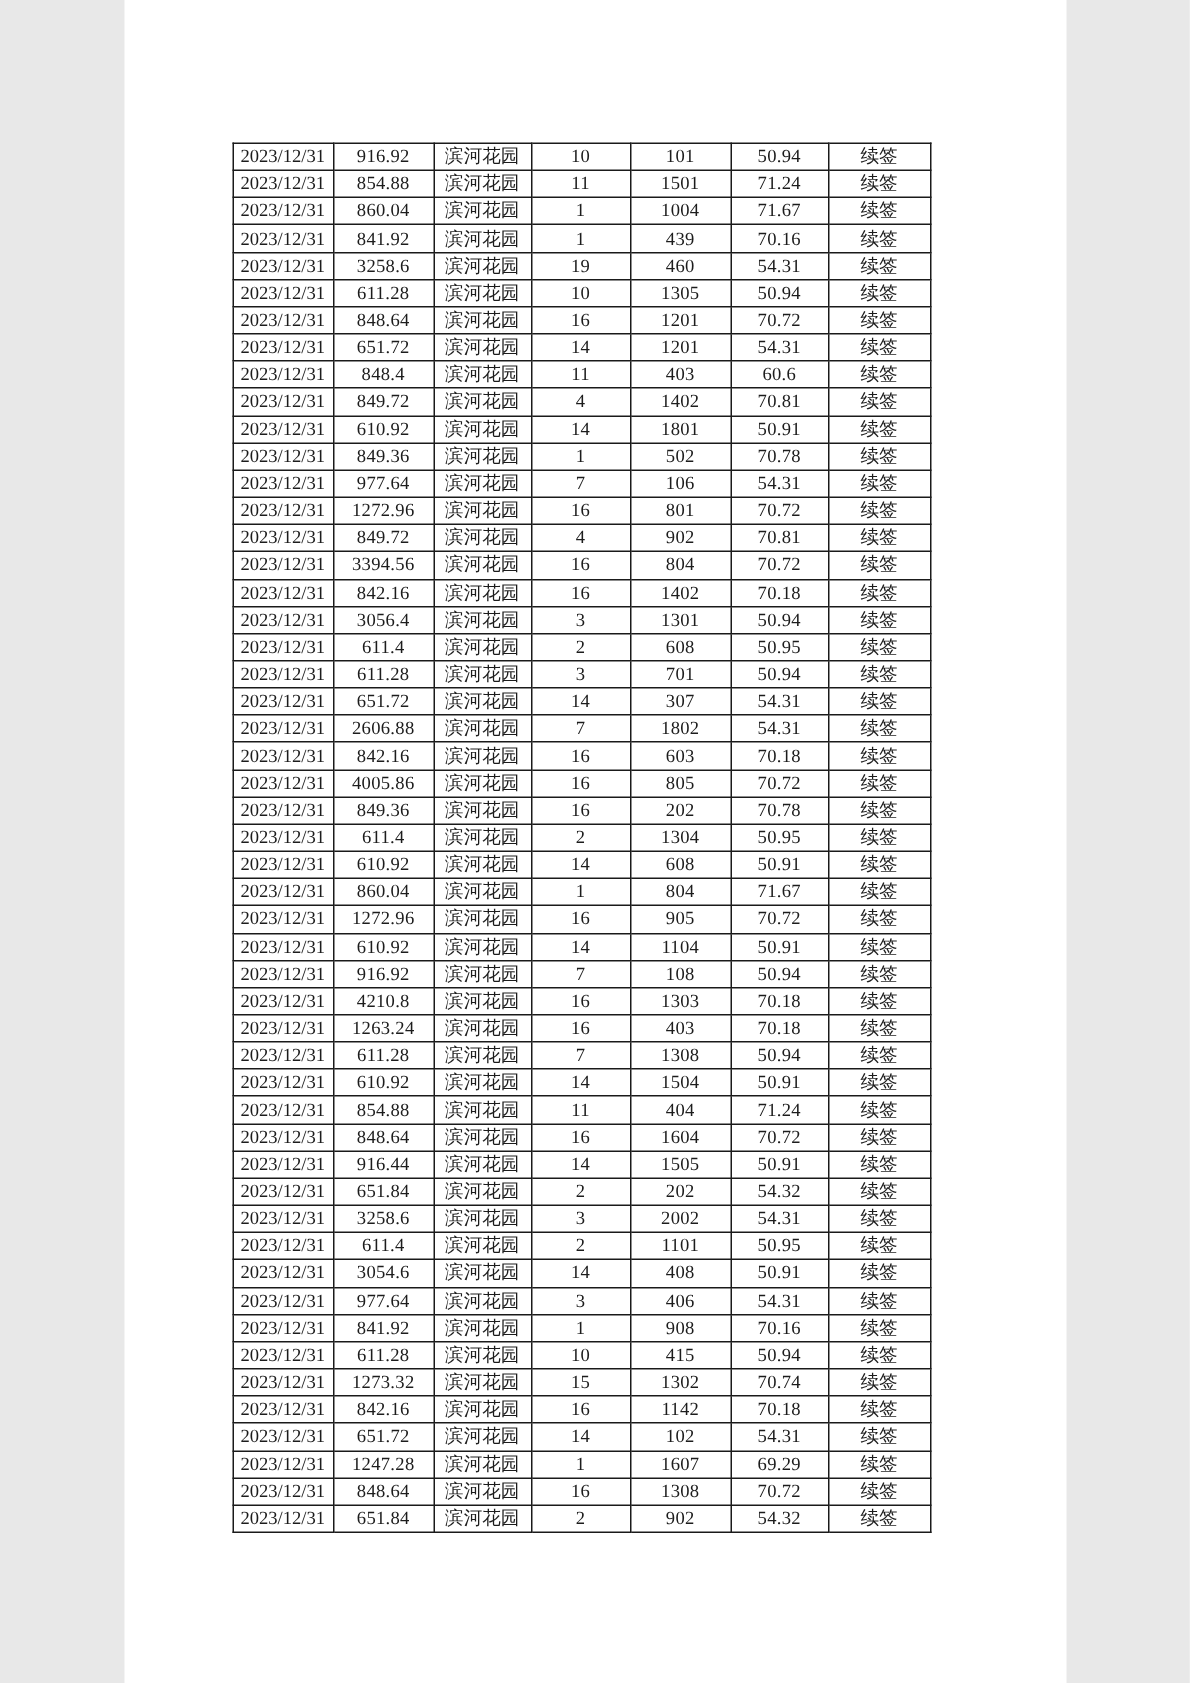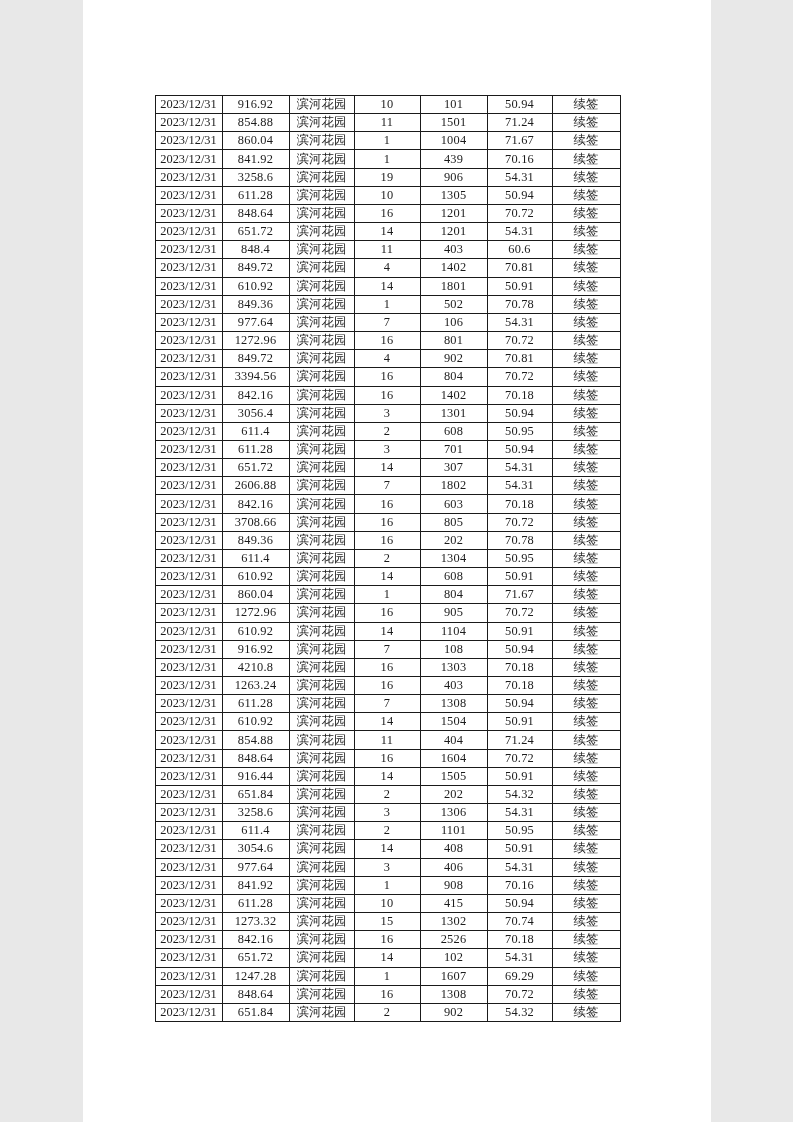--- a/index.html
+++ b/index.html
@@ -92,21 +92,21 @@
           <td class="num">1</td>
           <td class="num">439</td>
           <td class="num">70.16</td>
           <td>续签</td>
         </tr>
         <tr>
           <td>2023/12/31</td>
           <td class="num">3258.6</td>
           <td>滨河花园</td>
           <td class="num">19</td>
-          <td class="num">906</td>
+          <td class="num">460</td>
           <td class="num">54.31</td>
           <td>续签</td>
         </tr>
         <tr>
           <td>2023/12/31</td>
           <td class="num">611.28</td>
           <td>滨河花园</td>
           <td class="num">10</td>
           <td class="num">1305</td>
           <td class="num">50.94</td>
@@ -260,21 +260,21 @@
           <td>2023/12/31</td>
           <td class="num">842.16</td>
           <td>滨河花园</td>
           <td class="num">16</td>
           <td class="num">603</td>
           <td class="num">70.18</td>
           <td>续签</td>
         </tr>
         <tr>
           <td>2023/12/31</td>
-          <td class="num">3708.66</td>
+          <td class="num">4005.86</td>
           <td>滨河花园</td>
           <td class="num">16</td>
           <td class="num">805</td>
           <td class="num">70.72</td>
           <td>续签</td>
         </tr>
         <tr>
           <td>2023/12/31</td>
           <td class="num">849.36</td>
           <td>滨河花园</td>
@@ -407,21 +407,21 @@
           <td class="num">2</td>
           <td class="num">202</td>
           <td class="num">54.32</td>
           <td>续签</td>
         </tr>
         <tr>
           <td>2023/12/31</td>
           <td class="num">3258.6</td>
           <td>滨河花园</td>
           <td class="num">3</td>
-          <td class="num">1306</td>
+          <td class="num">2002</td>
           <td class="num">54.31</td>
           <td>续签</td>
         </tr>
         <tr>
           <td>2023/12/31</td>
           <td class="num">611.4</td>
           <td>滨河花园</td>
           <td class="num">2</td>
           <td class="num">1101</td>
           <td class="num">50.95</td>
@@ -470,21 +470,21 @@
           <td class="num">15</td>
           <td class="num">1302</td>
           <td class="num">70.74</td>
           <td>续签</td>
         </tr>
         <tr>
           <td>2023/12/31</td>
           <td class="num">842.16</td>
           <td>滨河花园</td>
           <td class="num">16</td>
-          <td class="num">2526</td>
+          <td class="num">1142</td>
           <td class="num">70.18</td>
           <td>续签</td>
         </tr>
         <tr>
           <td>2023/12/31</td>
           <td class="num">651.72</td>
           <td>滨河花园</td>
           <td class="num">14</td>
           <td class="num">102</td>
           <td class="num">54.31</td>

